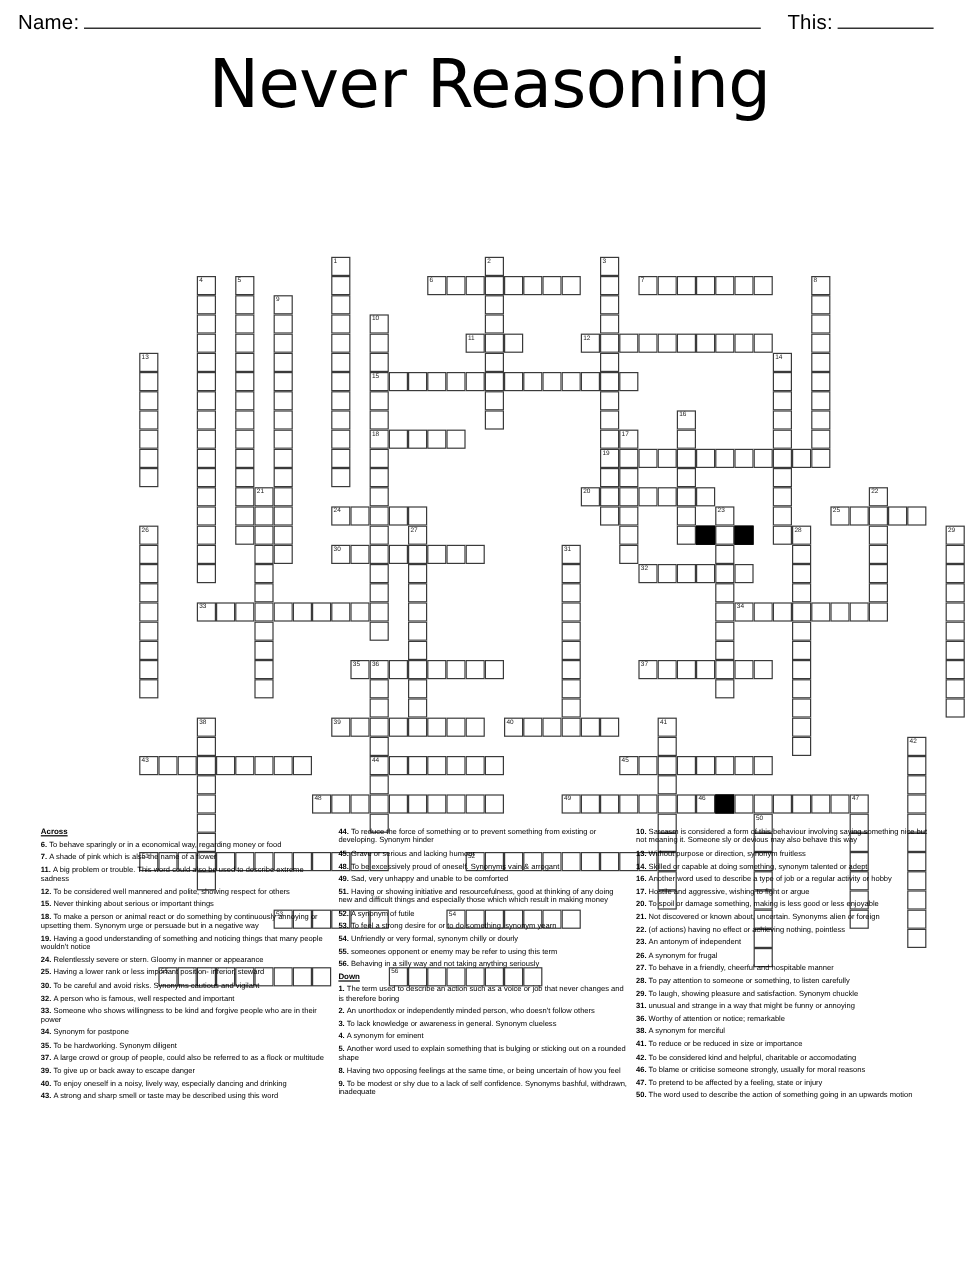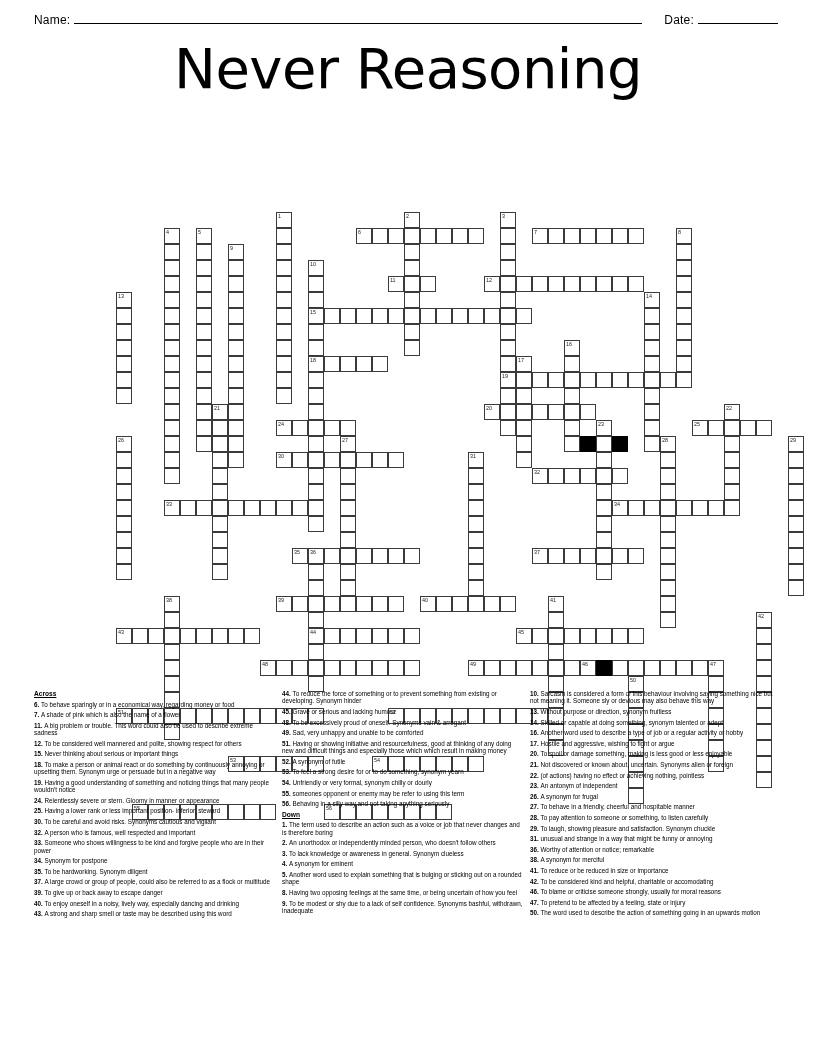--- a/index.html
+++ b/index.html
@@ -13,22 +13,22 @@
     font-family: "Liberation Sans", sans-serif;
     color: #000000;
     position: relative;
     overflow: hidden;
   }
 
   
   .header {
     display: flex;
     align-items: baseline;
-    padding: 8px 34px 0 34px;
-    font-size: 12px;
+    padding: 8px 34px 0 15px;
+    font-size: 17px;
     letter-spacing: 0.2px;
   }
   .hdr-label { white-space: nowrap; }
   .hdr-rule {
     border-bottom: 1.6px solid #000;
     height: 15px;
     margin: 0 4px;
   }
   .hdr-rule.name { flex: 1 1 auto; }
   .hdr-rule.date { width: 80px; flex: 0 0 80px; }
@@ -110,21 +110,21 @@
   }
   .clue b { font-weight: bold; }
 </style>
 </head>
 <body>
 
 <div class="header">
   <span class="hdr-label">Name:</span>
   <span class="hdr-rule name"></span>
   <span class="hdr-gap"></span>
-  <span class="hdr-label">Date:</span>
+  <span class="hdr-label">This:</span>
   <span class="hdr-rule date"></span>
 </div>
 
 <h1 class="title">Never Reasoning</h1>
 
 <div id="grid-wrap">
   <div id="grid">
       <div class="cell" style="left: 276px; top: 108px;">
         <span class="num">1</span>
       </div>

